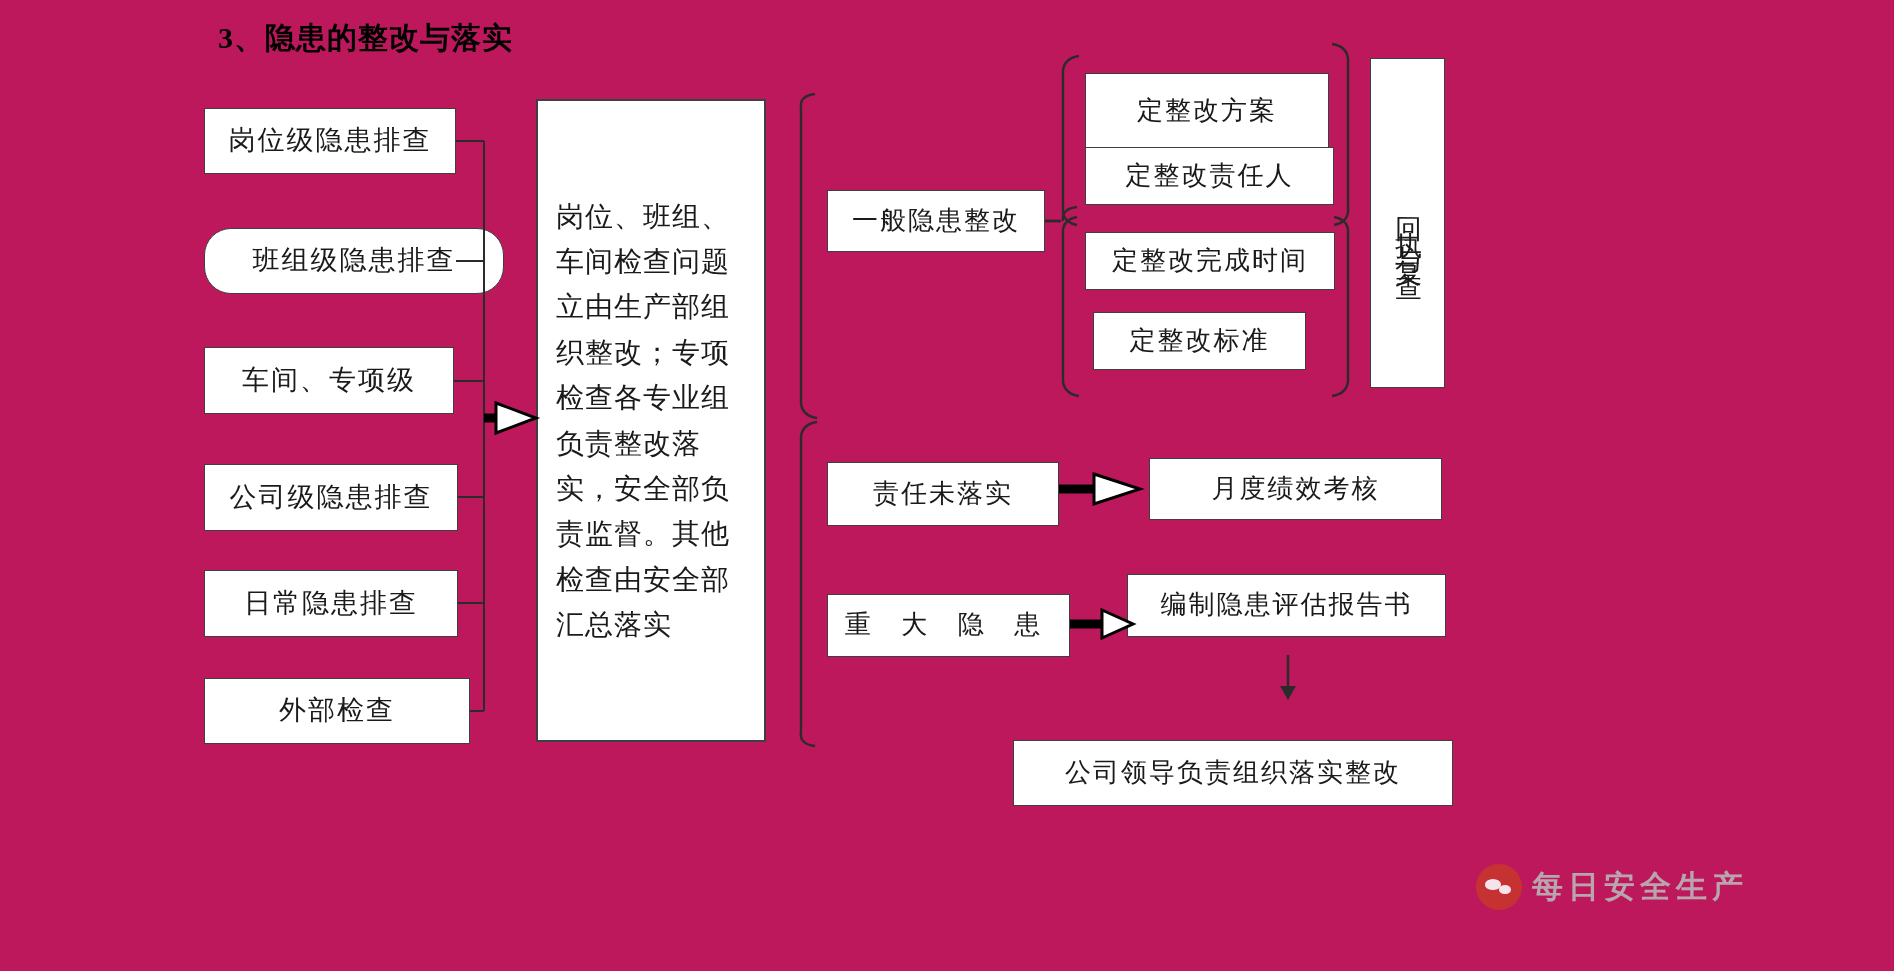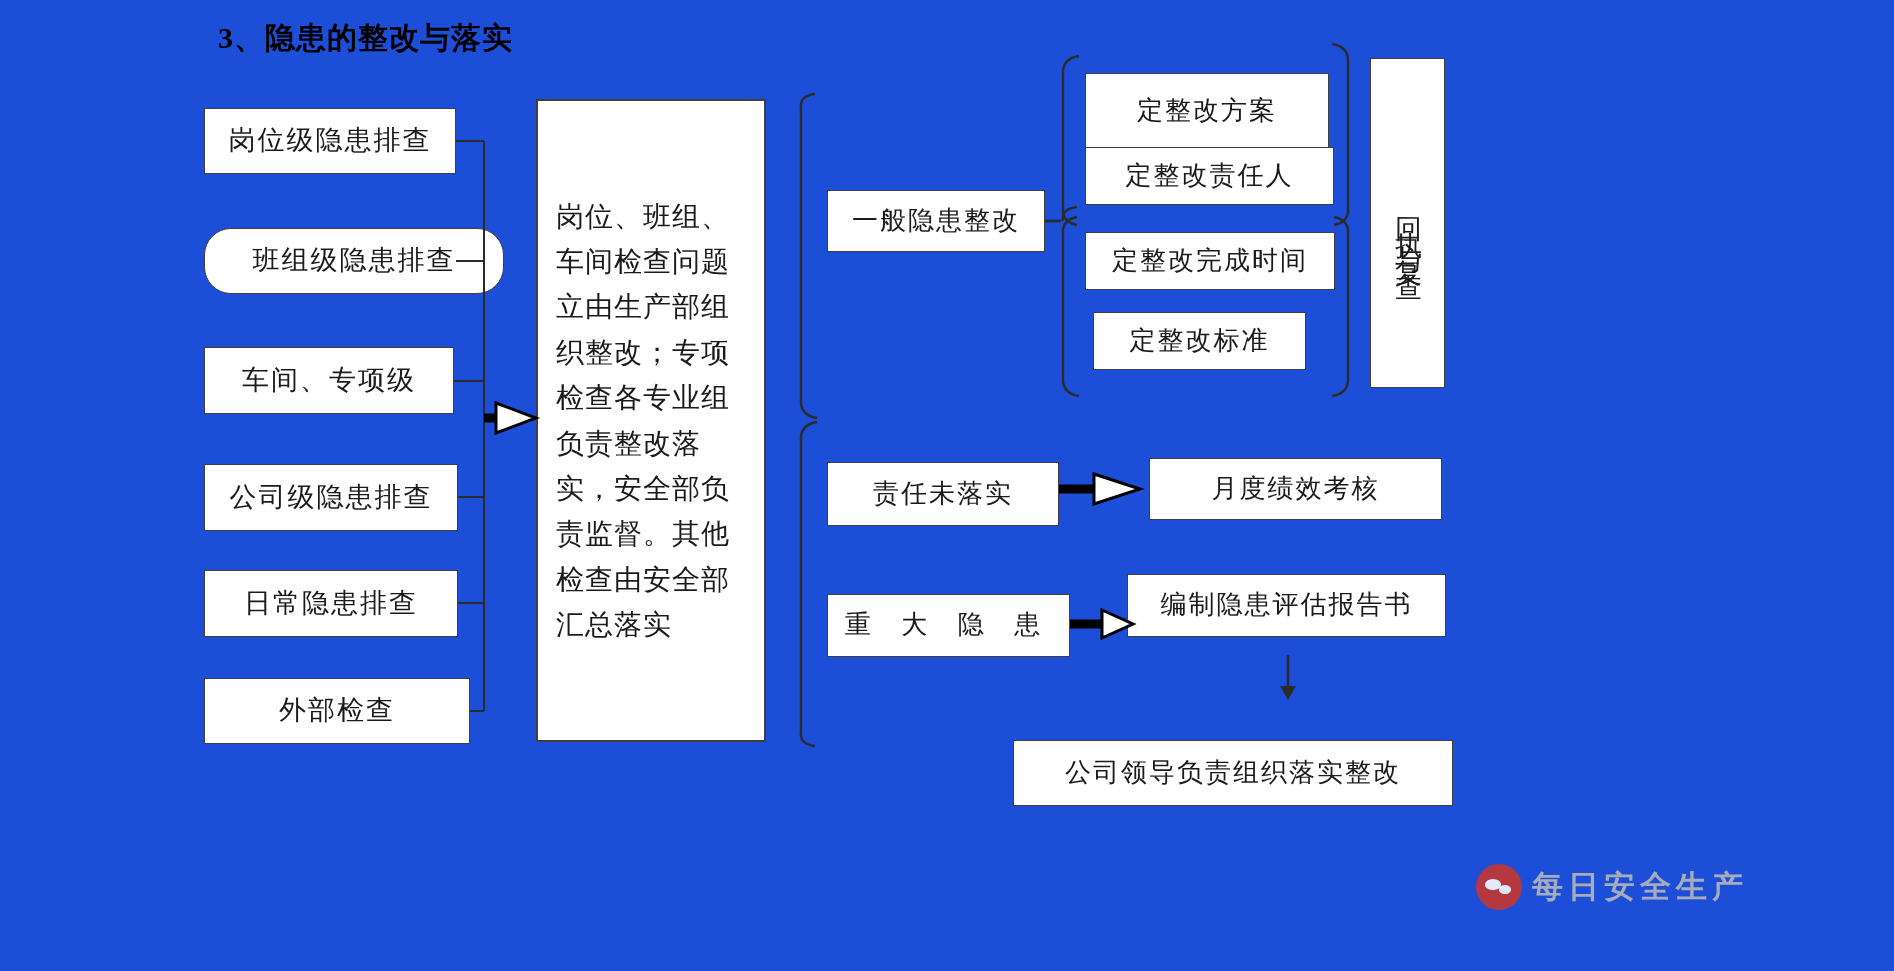--- a/index.html
+++ b/index.html
@@ -8,21 +8,21 @@
     background: #ffffff;
   }
   body {
     font-family: "Liberation Serif", "DejaVu Serif", serif;
     color: #1a1a1a;
   }
   #canvas {
     position: relative;
     width: 1894px;
     height: 971px;
-    background: #1d4ed8;
+    background: #be185d;
     overflow: hidden;
   }
   
   .box {
     position: absolute;
     box-sizing: border-box;
     border: 2px solid #3f3f3f;
     background: #ffffff;
     display: flex;
     align-items: center;

